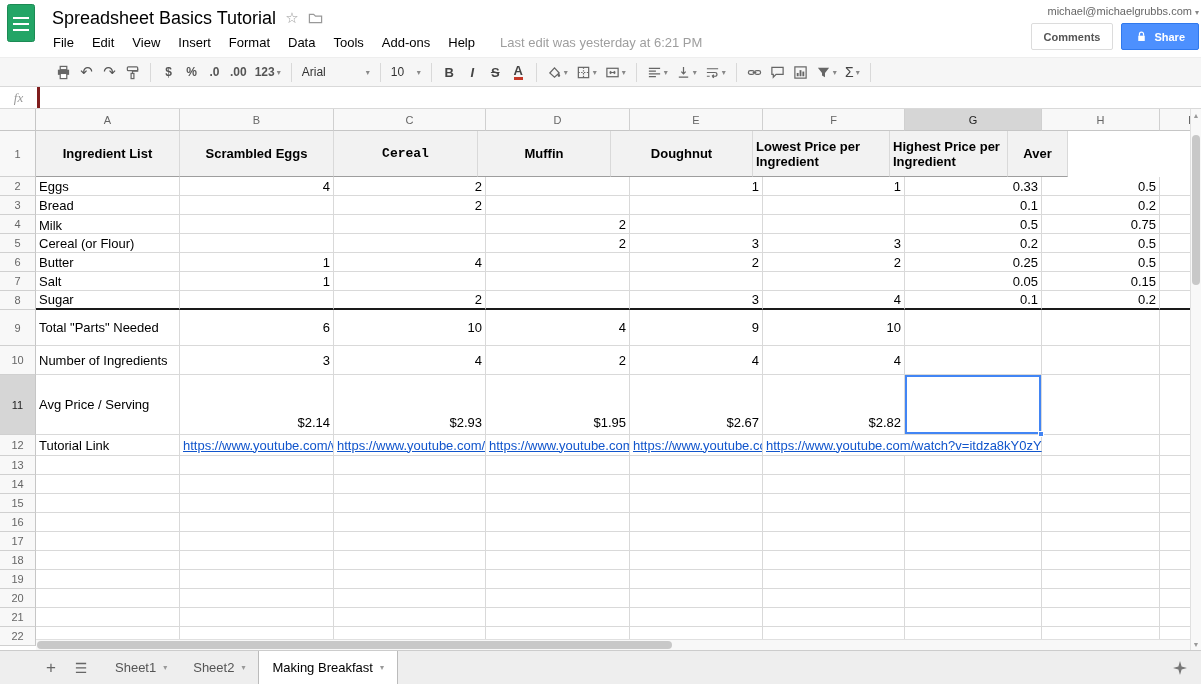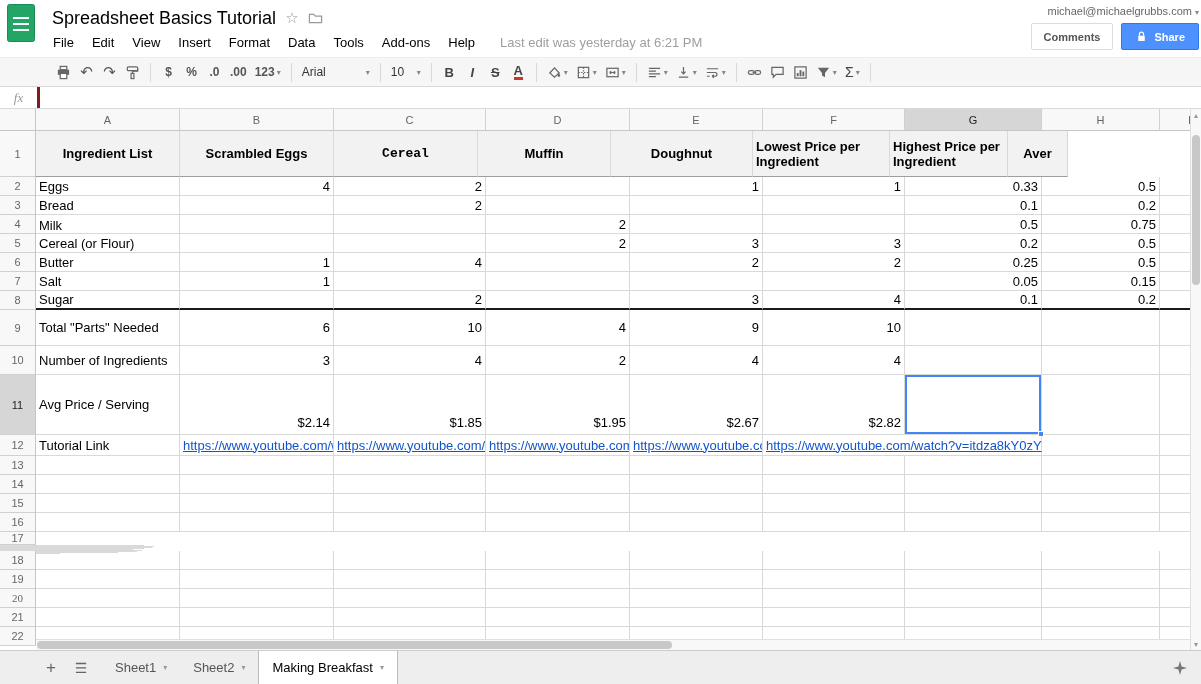--- a/index.html
+++ b/index.html
@@ -582,21 +582,21 @@
         </div>
         <div class="grid-row row-bottom" style="height: 60px;">
           <div class="row-h sel">11</div>
           <div class="cell colA" style="width: 144px;">
             <span class="cell-text">Avg Price / Serving</span>
           </div>
           <div class="cell right" style="width: 154px;">
             <span class="cell-text">$2.14</span>
           </div>
           <div class="cell right" style="width: 152px;">
-            <span class="cell-text">$1.85</span>
+            <span class="cell-text">$2.93</span>
           </div>
           <div class="cell right" style="width: 144px;">
             <span class="cell-text">$1.95</span>
           </div>
           <div class="cell right" style="width: 133px;">
             <span class="cell-text">$2.67</span>
           </div>
           <div class="cell right" style="width: 142px;">
             <span class="cell-text">$2.82</span>
           </div>
@@ -671,21 +671,21 @@
           <div class="cell colA" style="width: 144px;"></div>
           <div class="cell right" style="width: 154px;"></div>
           <div class="cell right" style="width: 152px;"></div>
           <div class="cell right" style="width: 144px;"></div>
           <div class="cell right" style="width: 133px;"></div>
           <div class="cell right" style="width: 142px;"></div>
           <div class="cell right" style="width: 137px;"></div>
           <div class="cell right" style="width: 118px;"></div>
           <div class="cell right" style="width: 60px;"></div>
         </div>
-        <div class="grid-row" style="height: 19px; flex-direction: column;">
+        <div class="grid-row" style="height: 19px;">
           <div class="row-h">17</div>
           <div class="cell colA" style="width: 144px;"></div>
           <div class="cell right" style="width: 154px;"></div>
           <div class="cell right" style="width: 152px;"></div>
           <div class="cell right" style="width: 144px;"></div>
           <div class="cell right" style="width: 133px;"></div>
           <div class="cell right" style="width: 142px;"></div>
           <div class="cell right" style="width: 137px;"></div>
           <div class="cell right" style="width: 118px;"></div>
           <div class="cell right" style="width: 60px;"></div>
@@ -707,21 +707,21 @@
           <div class="cell colA" style="width: 144px;"></div>
           <div class="cell right" style="width: 154px;"></div>
           <div class="cell right" style="width: 152px;"></div>
           <div class="cell right" style="width: 144px;"></div>
           <div class="cell right" style="width: 133px;"></div>
           <div class="cell right" style="width: 142px;"></div>
           <div class="cell right" style="width: 137px;"></div>
           <div class="cell right" style="width: 118px;"></div>
           <div class="cell right" style="width: 60px;"></div>
         </div>
-        <div class="grid-row" style="height: 19px; font-family: Liberation Serif, serif;">
+        <div class="grid-row" style="height: 19px;">
           <div class="row-h">20</div>
           <div class="cell colA" style="width: 144px;"></div>
           <div class="cell right" style="width: 154px;"></div>
           <div class="cell right" style="width: 152px;"></div>
           <div class="cell right" style="width: 144px;"></div>
           <div class="cell right" style="width: 133px;"></div>
           <div class="cell right" style="width: 142px;"></div>
           <div class="cell right" style="width: 137px;"></div>
           <div class="cell right" style="width: 118px;"></div>
           <div class="cell right" style="width: 60px;"></div>

